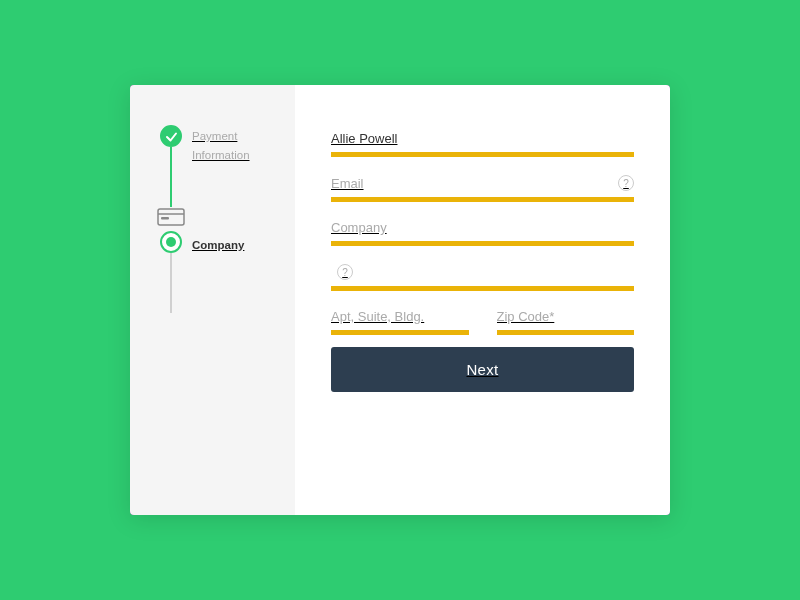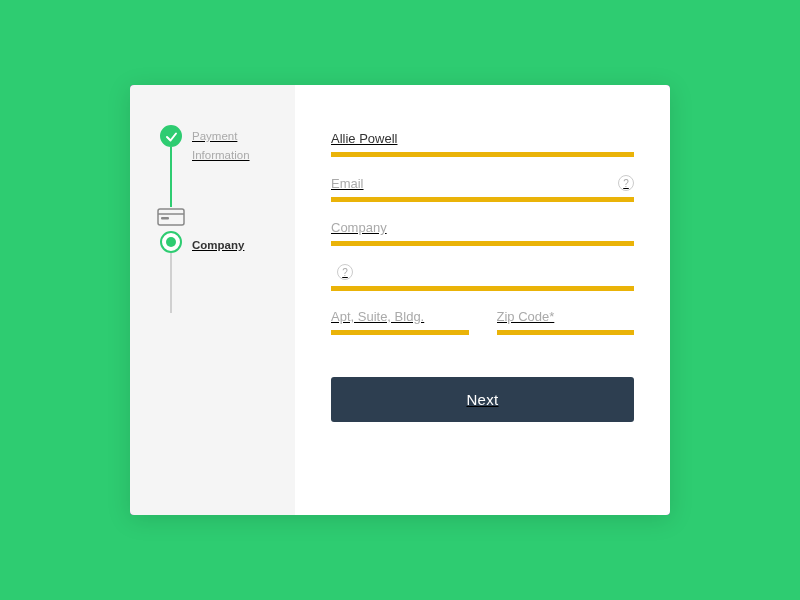--- a/index.html
+++ b/index.html
@@ -154,21 +154,21 @@
       display: flex;
       align-items: center;
       justify-content: center;
       font-size: 10px;
       color: #aaa;
       flex-shrink: 0;
       cursor: pointer;
       margin-left: 6px;
     }
     .next-btn {
-      margin-top: 34px;
+      margin-top: 4px;
       background: #2d3e50;
       color: #fff;
       border: none;
       border-radius: 3px;
       padding: 14px 0;
       width: 100%;
       font-size: 15px;
       font-weight: 500;
       cursor: pointer;
       letter-spacing: 0.3px;

